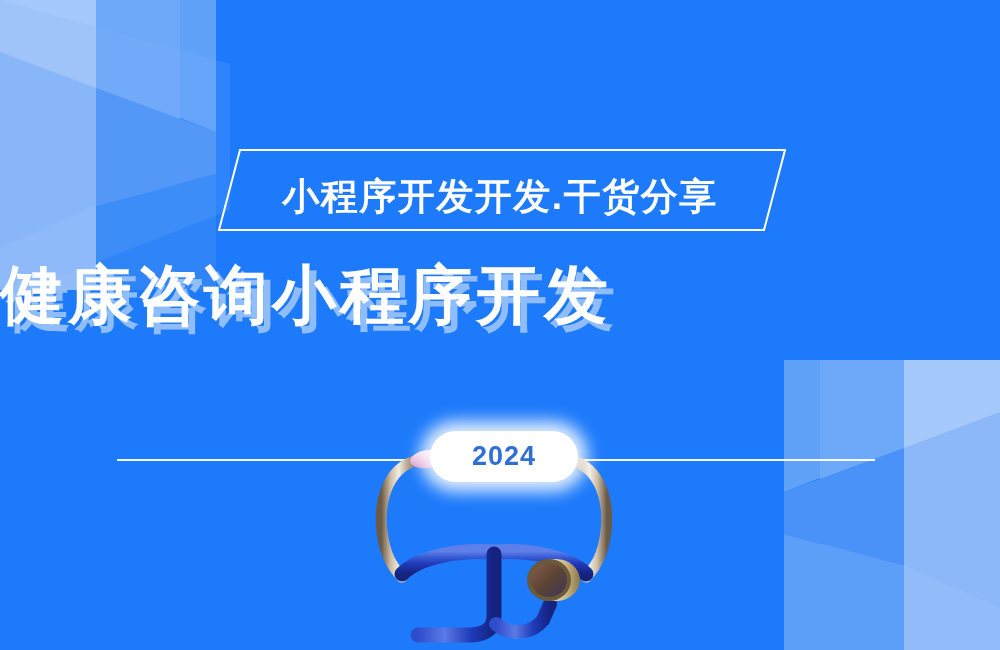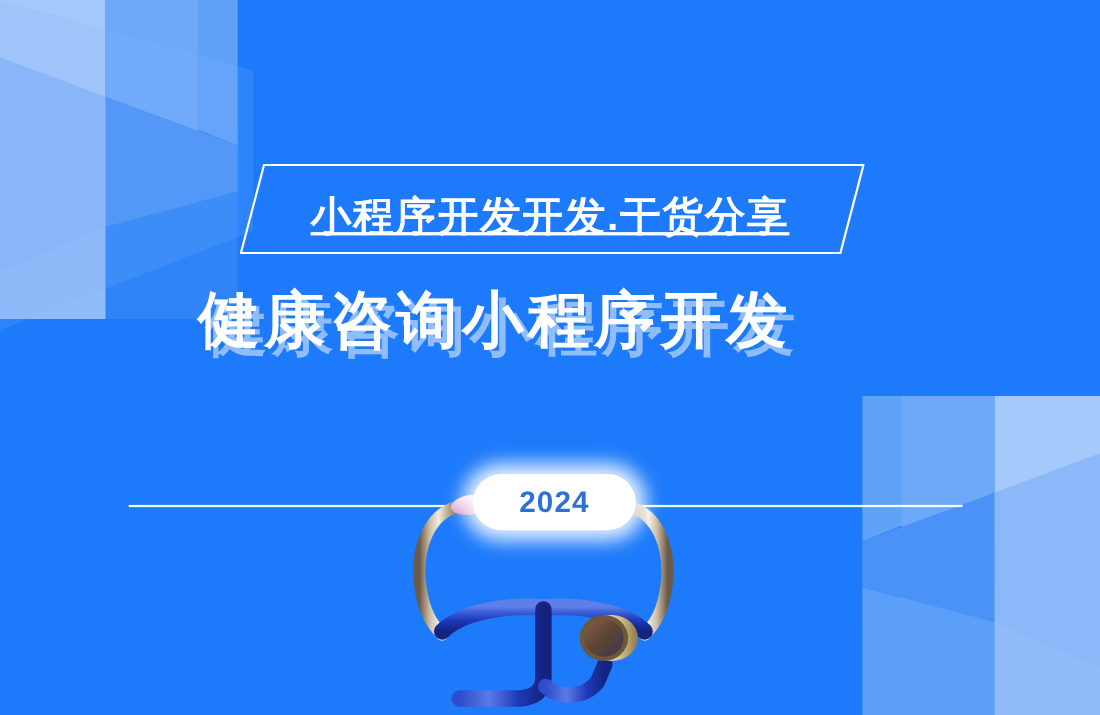--- a/index.html
+++ b/index.html
@@ -40,32 +40,30 @@
     width: 1000px;
     height: 96px;
     display: flex;
     align-items: center;
     justify-content: center;
     color: #ffffff;
     font-size: 37px;
     font-weight: bold;
     letter-spacing: 1.5px;
     white-space: nowrap;
-    text-decoration: underline;
   }
 
   
   #main-title {
     position: absolute;
     left: 0;
     top: 262px;
     width: 900px;
-    text-align: center;
     color: #ffffff;
-    font-size: 56px;
+    font-size: 64px;
     font-weight: bold;
     letter-spacing: 4px;
     line-height: 1.05;
     white-space: nowrap;
     text-shadow: 7px 7px 0 rgba(150, 193, 250, 0.95);
   }
 
   
   .divider {
     position: absolute;

